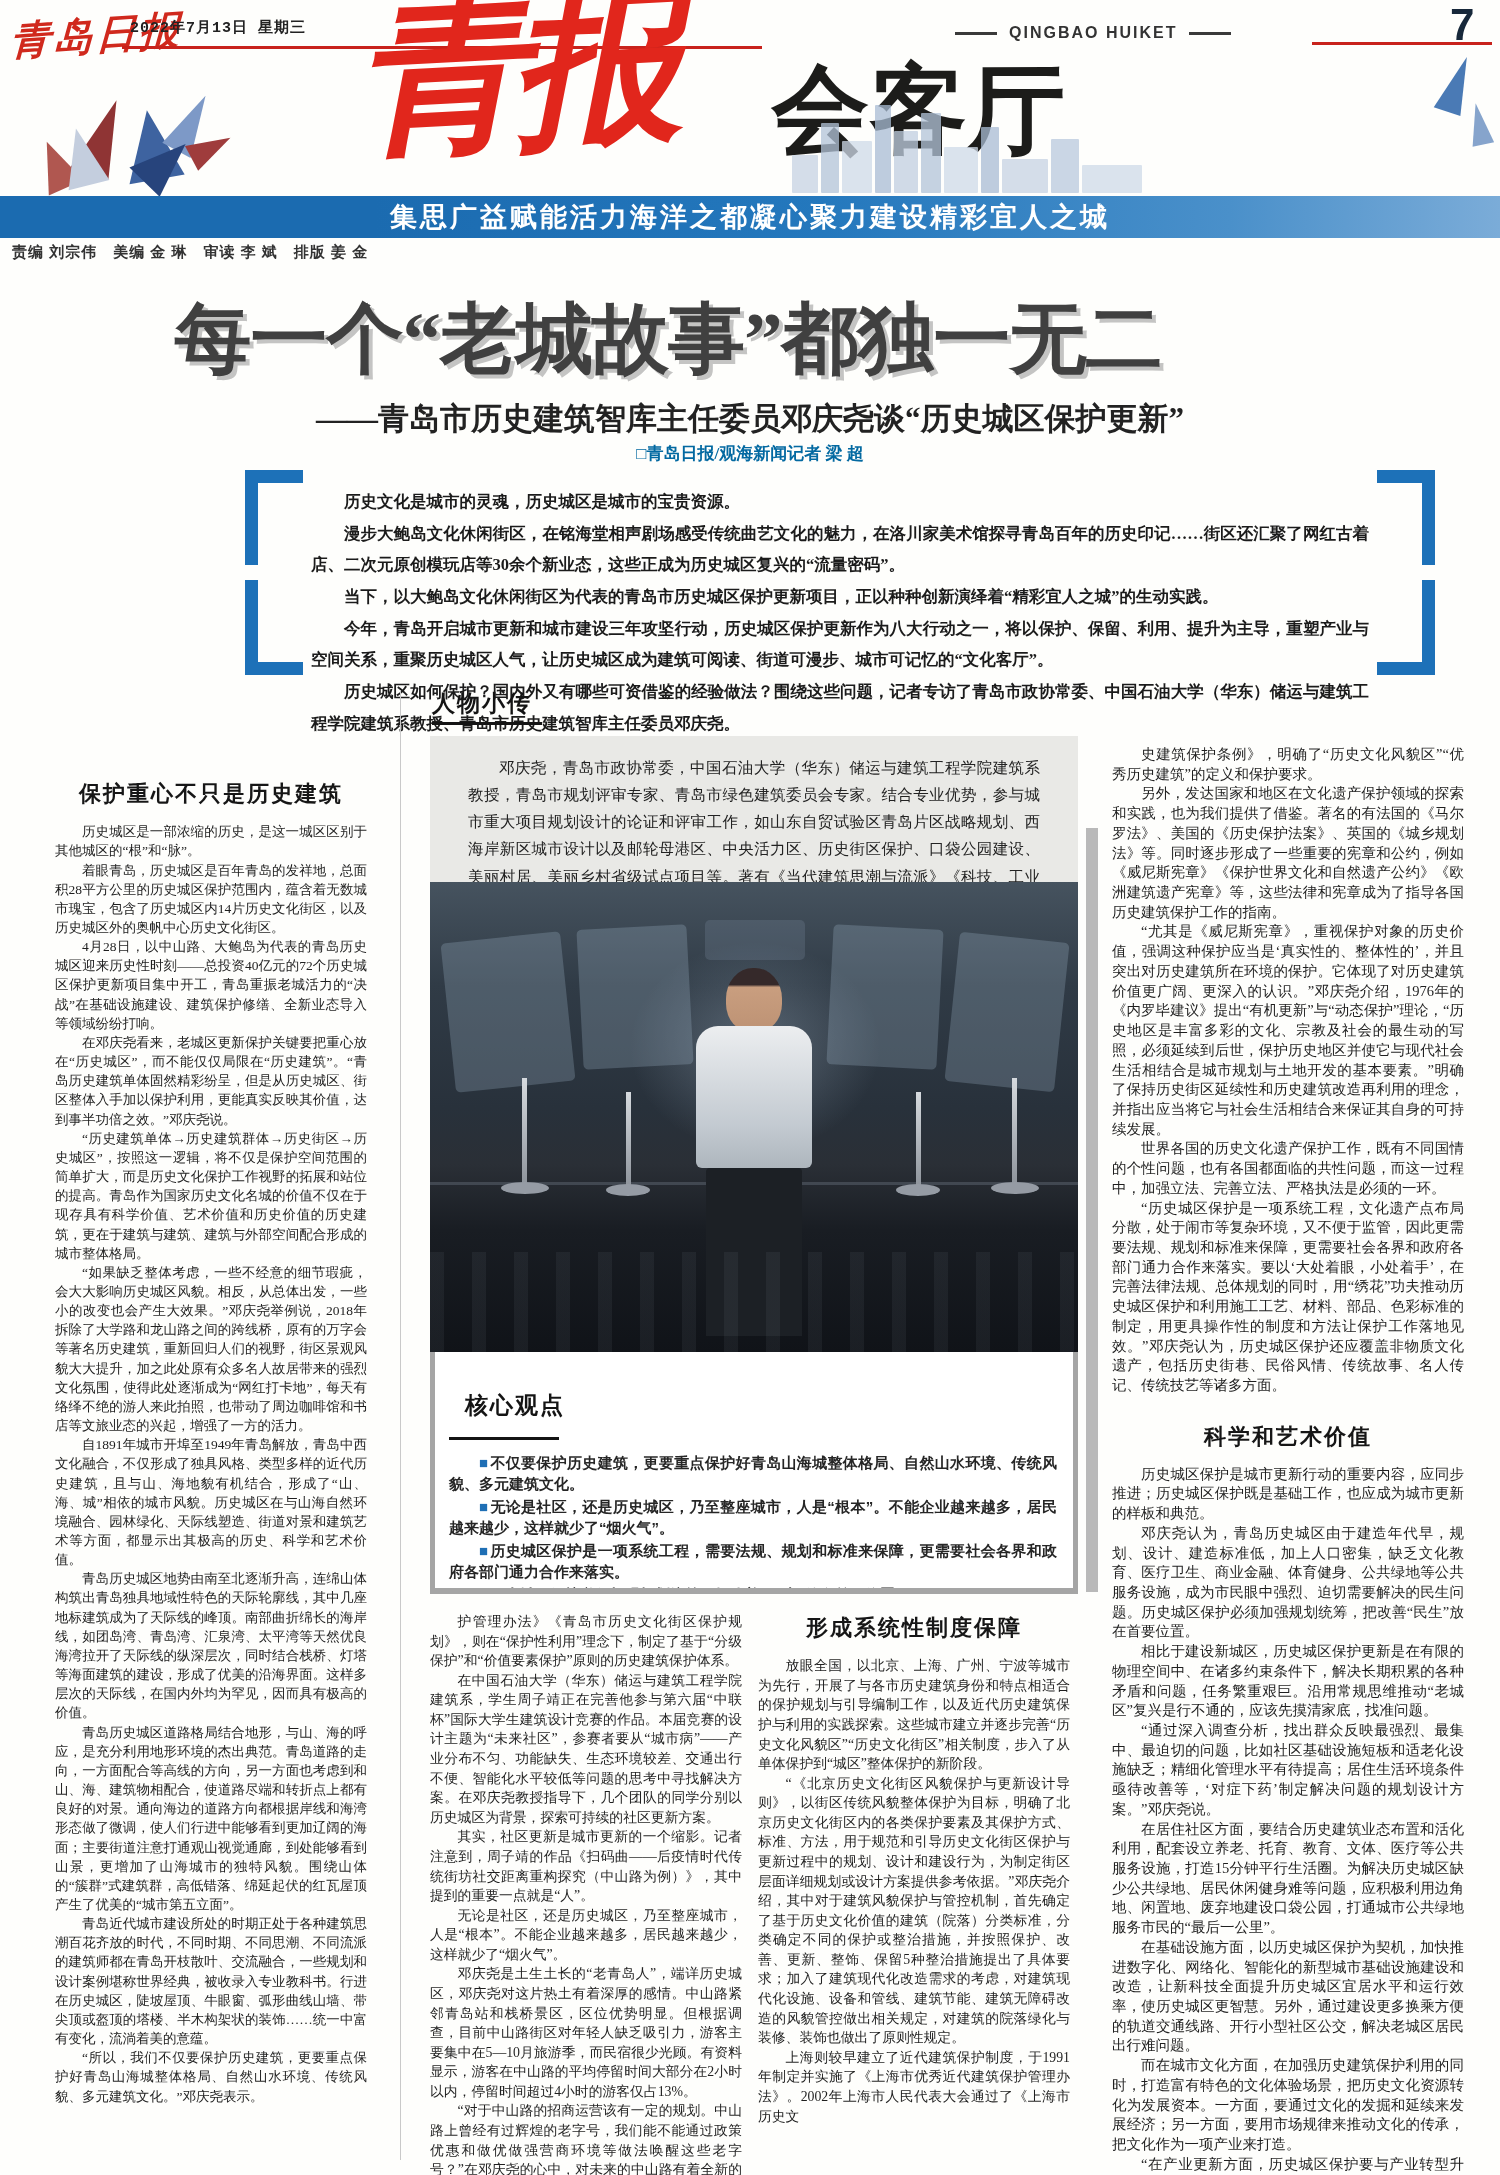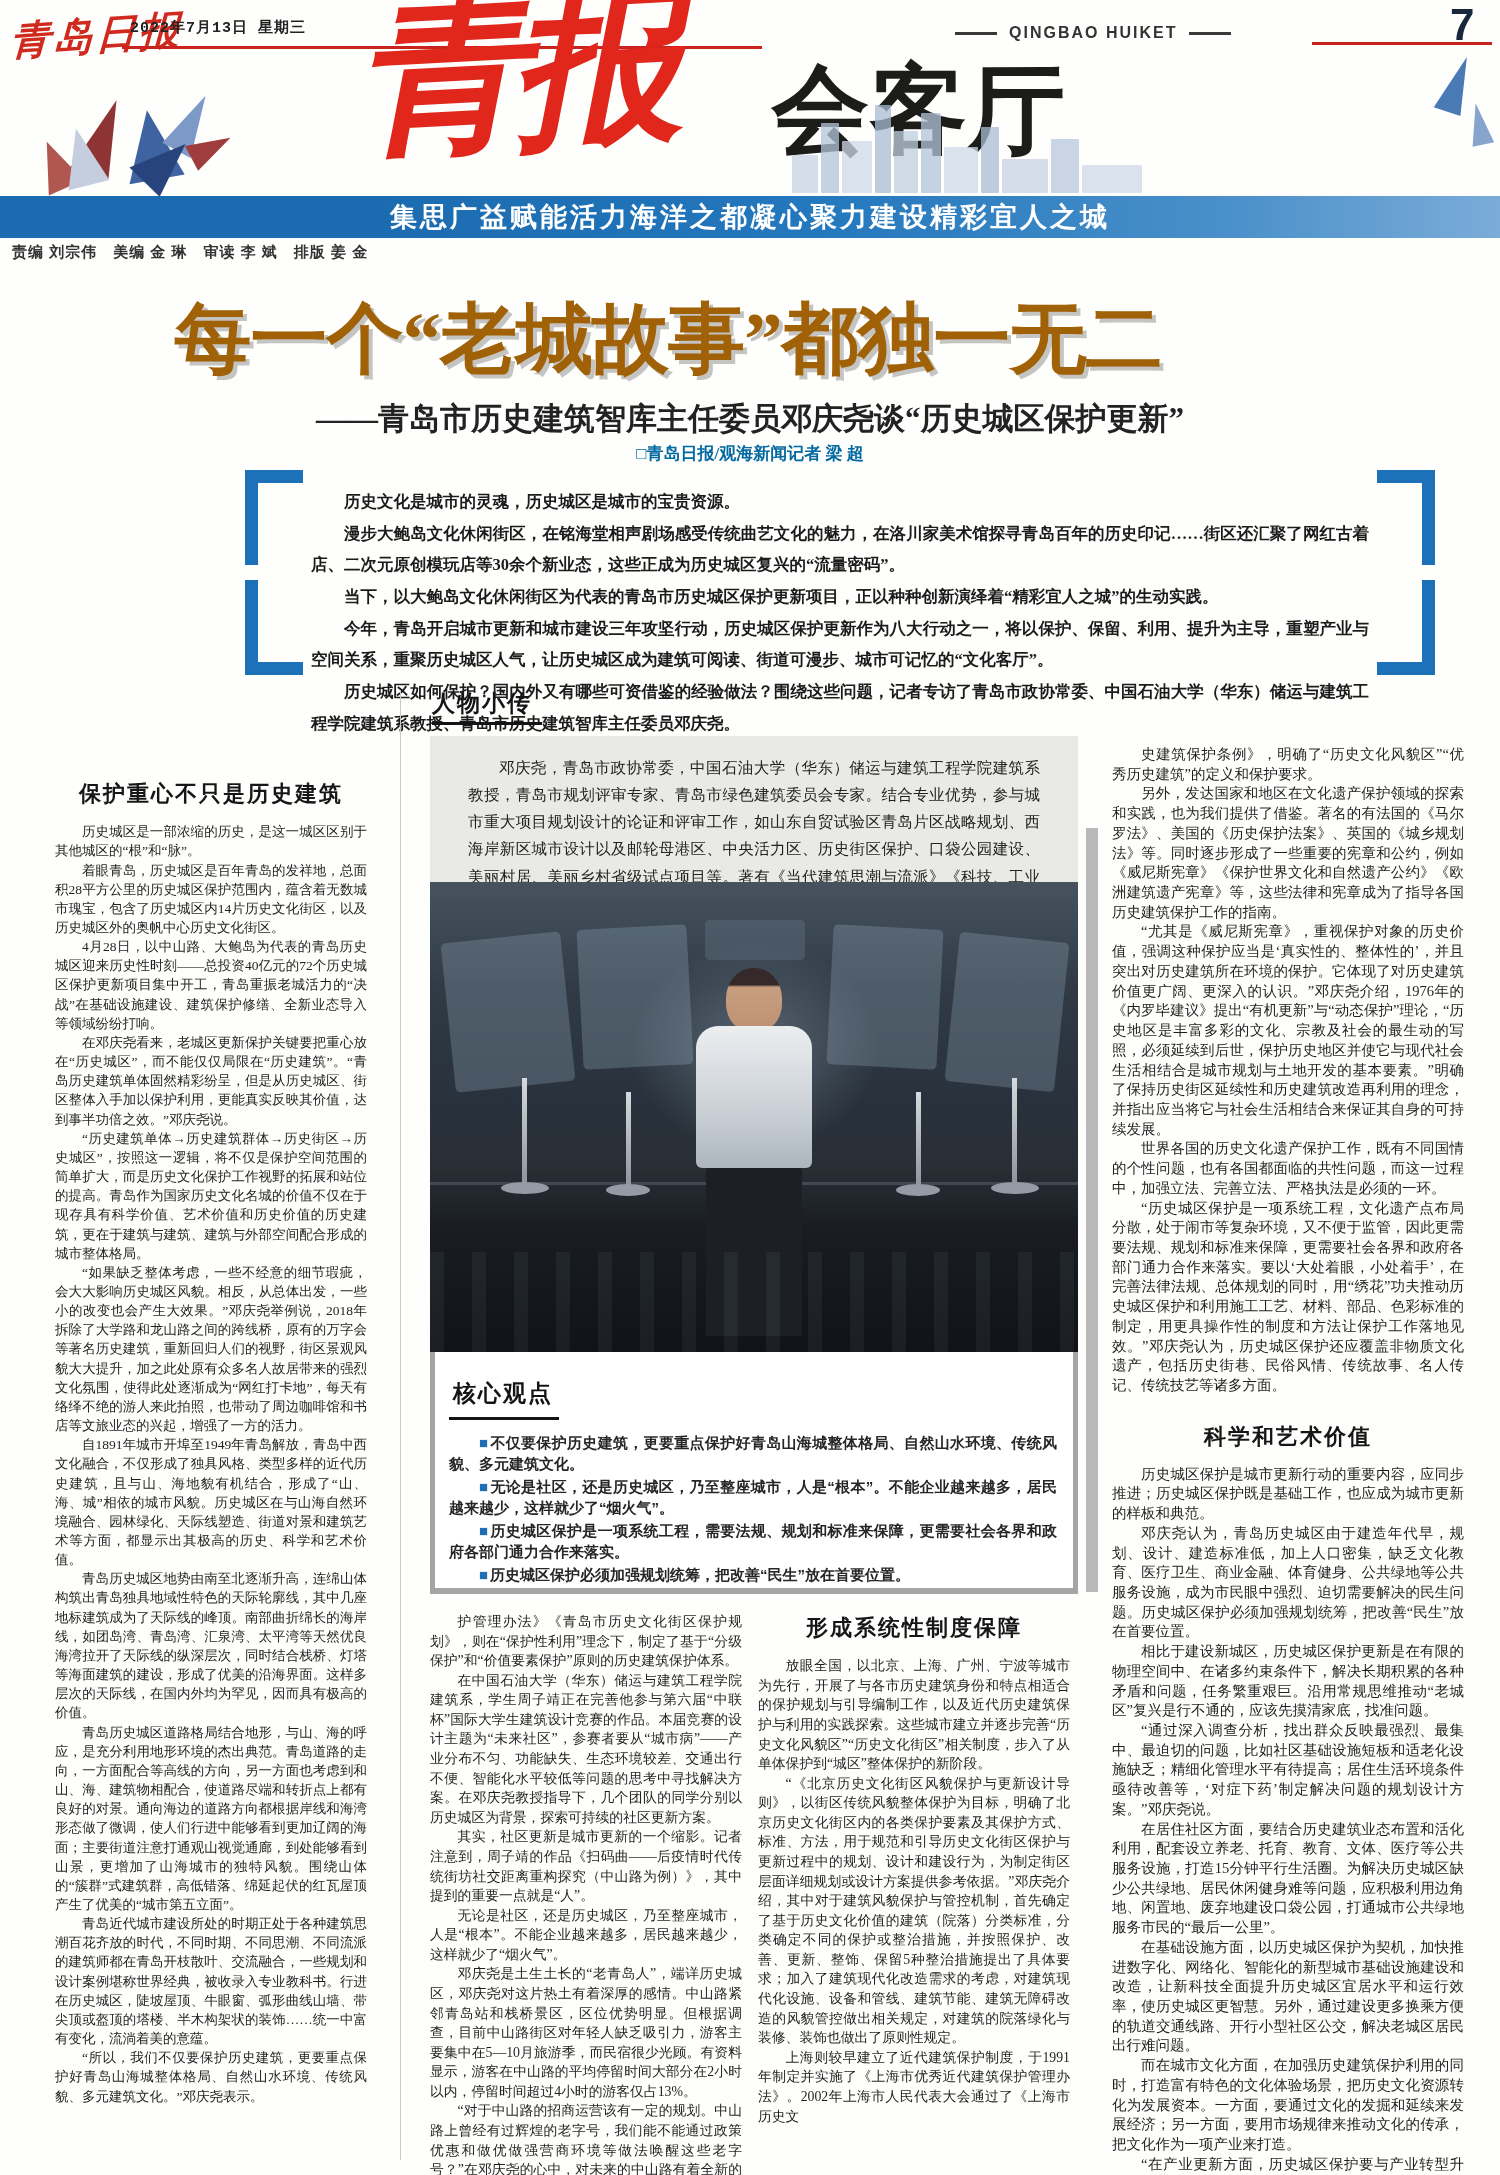--- a/index.html
+++ b/index.html
@@ -28,21 +28,21 @@
 
   
   .banner{left:0;top:196px;width:1500px;height:42px;
           background:linear-gradient(90deg,#1b6bb0 0%,#1b6bb0 25%,#2478bd 55%,#4a90ca 82%,#7bacd8 100%);
           display:flex;align-items:center;justify-content:center;}
   .banner span{color:#fff;font-size:27px;font-weight:900;letter-spacing:3px;}
 
   .credits{left:12px;top:243px;font-size:15px;font-weight:700;color:#333;letter-spacing:1px;}
 
   
-  .headline{left:0;top:288px;width:1336px;text-align:center;font-size:77px;font-weight:900;color:#a16207;
+  .headline{left:0;top:288px;width:1336px;text-align:center;font-size:77px;font-weight:900;color:#404040;
             letter-spacing:-1px;text-shadow:4px 4px 0 rgba(110,110,110,.4);}
   .subhead{left:0;top:398px;width:1500px;text-align:center;font-size:31px;font-weight:900;color:#222;}
   .byline{left:0;top:442px;width:1500px;text-align:center;font-size:17px;font-weight:700;color:#0369a1;}
 
   
   .intro{left:245px;top:470px;width:1190px;height:205px;}
   .bkv{position:absolute;width:13px;height:95px;background:#1d71b8;}
   .bkh{position:absolute;width:58px;height:13px;background:#1d71b8;}
   .intro-text{position:absolute;left:66px;right:66px;top:16px;font-size:16.5px;line-height:1.92;
               font-weight:700;color:#1b1b1b;}
@@ -85,21 +85,21 @@
          background:linear-gradient(180deg,#eceef0,#c3cad1 70%,#aeb6bd);}
   .pants{width:96px;height:168px;margin:0 auto;background:#1c2025;border-radius:4px 4px 0 0;}
   .reflect{position:absolute;left:0;top:370px;width:648px;height:100px;
            background:repeating-linear-gradient(90deg,rgba(200,215,230,.06) 0 14px,rgba(0,0,0,0) 14px 42px);}
 
   
   .core-box{left:430px;top:1352px;width:648px;height:242px;box-sizing:border-box;background:#fff;
             border-left:5px solid #a5a5a5;border-right:5px solid #a5a5a5;border-bottom:6px solid #a5a5a5;
             padding:22px 16px 0 14px;overflow:hidden;}
   .core-title{font-family:"Liberation Sans","DejaVu Sans",sans-serif;font-size:23px;font-weight:900;
-              color:#141414;letter-spacing:2px;margin:4px;}
+              color:#141414;letter-spacing:2px;margin:16px;}
   .core-underline{width:110px;height:3px;background:#141414;margin:8px 0 12px 0;}
   .core-list{font-family:"Liberation Sans","DejaVu Sans",sans-serif;font-size:15px;line-height:1.4;
              font-weight:700;color:#262626;}
   .core-list p{margin:0 0 2px 0;text-indent:2em;text-align:justify;}
   .sq{color:#1f6fb5;margin-right:2px;}
 </style>
 </head>
 <body>
 
 <div class="page">

